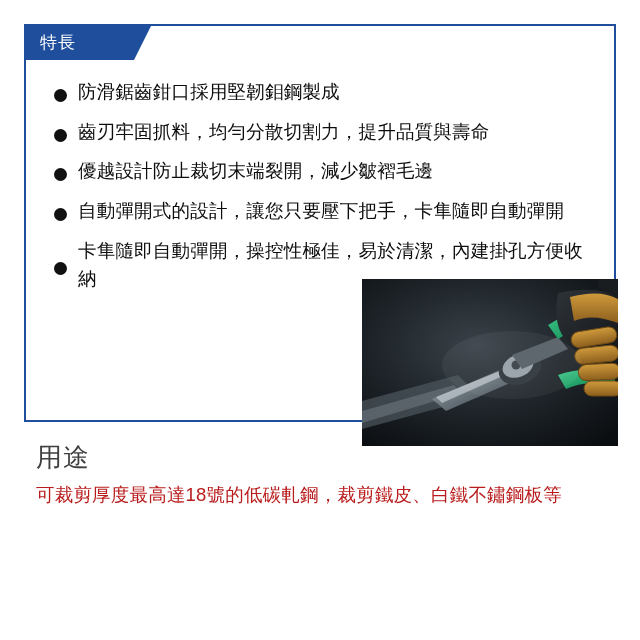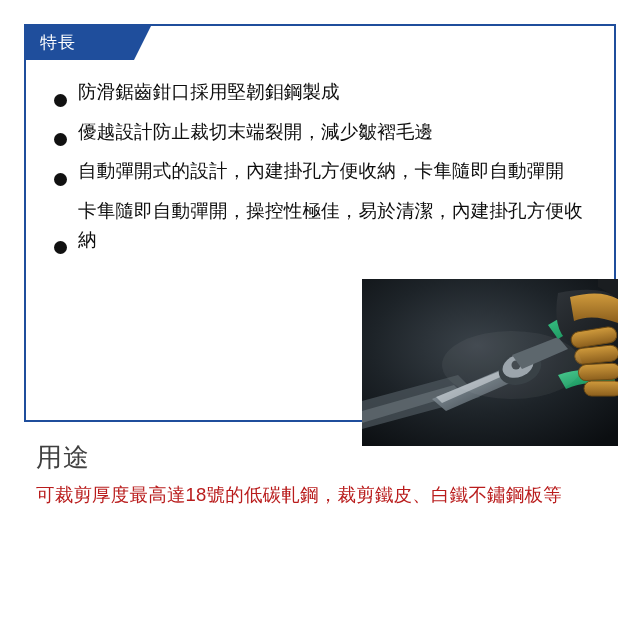--- a/index.html
+++ b/index.html
@@ -66,21 +66,21 @@
     left: 28px;
     top: 52px;
     width: 540px;
     margin: 0;
     padding: 0;
     list-style: none;
   }
 
   .bullet-item {
     display: flex;
-    align-items: flex-end;
+    align-items: center;
     margin-bottom: 11px;
   }
 
   .bullet-dot {
     flex: 0 0 auto;
     width: 13px;
     height: 13px;
     border-radius: 50%;
     background: #111111;
     margin-top: 6px;
@@ -138,25 +138,29 @@
 
     <div class="features-tab">特長</div>
 
     <ul class="bullet-list">
       <li class="bullet-item">
         <span class="bullet-dot"></span>
         <span class="bullet-text">防滑鋸齒鉗口採用堅韌鉬鋼製成</span>
       </li>
       <li class="bullet-item">
         <span class="bullet-dot"></span>
+        <span class="bullet-text">齒刃牢固抓料，均勻分散切割力，提升品質與壽命</span>
+      </li>
+      <li class="bullet-item">
+        <span class="bullet-dot"></span>
         <span class="bullet-text">優越設計防止裁切末端裂開，減少皺褶毛邊</span>
       </li>
       <li class="bullet-item">
         <span class="bullet-dot"></span>
-        <span class="bullet-text">自動彈開式的設計，內建掛孔方便收納，卡隼隨即自動彈開</span>
+        <span class="bullet-text">自動彈開式的設計，讓您只要壓下把手，卡隼隨即自動彈開</span>
       </li>
       <li class="bullet-item">
         <span class="bullet-dot"></span>
         <span class="bullet-text">卡隼隨即自動彈開，操控性極佳，易於清潔，內建掛孔方便收納</span>
       </li>
     </ul>
 
     <div class="photo">
       <svg width="256" height="167" viewBox="0 0 256 167" xmlns="http://www.w3.org/2000/svg" aria-hidden="true">
         <defs>

